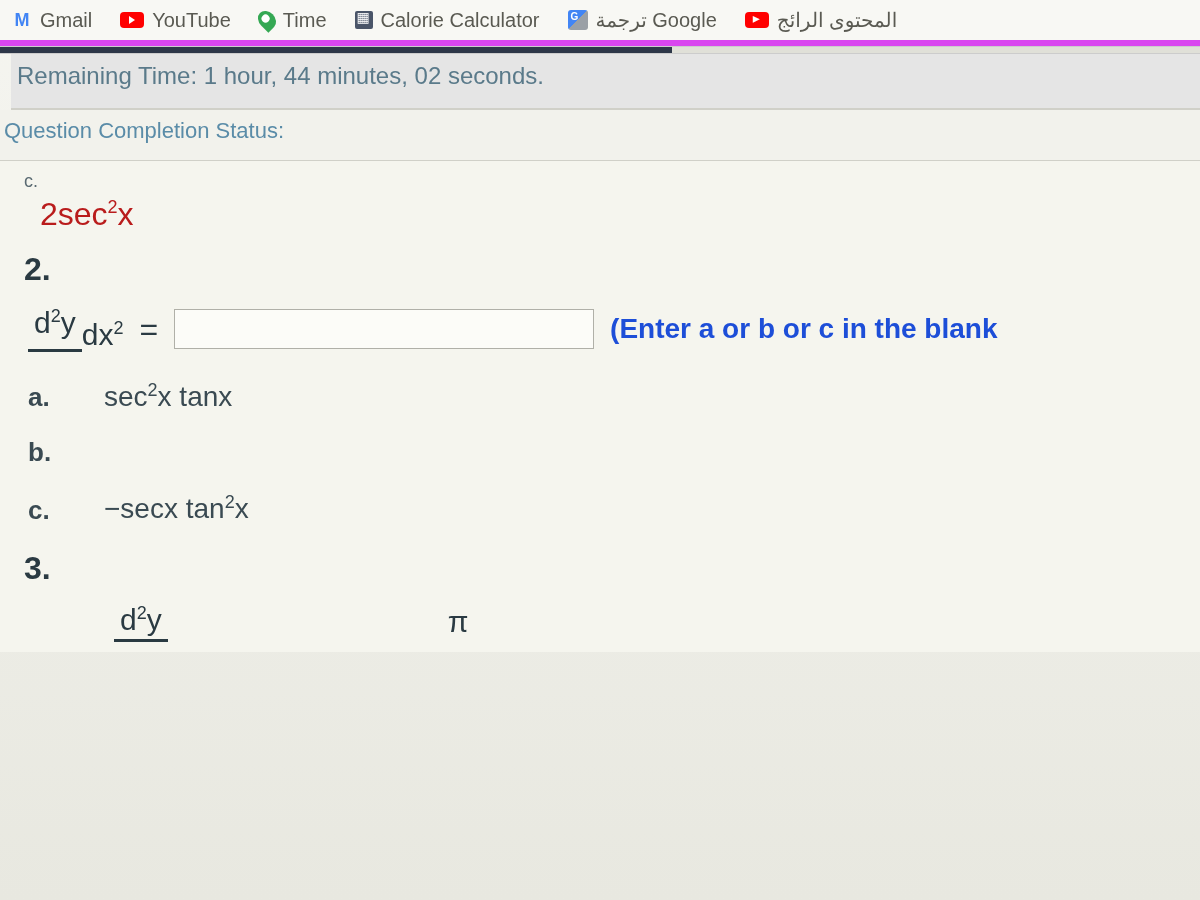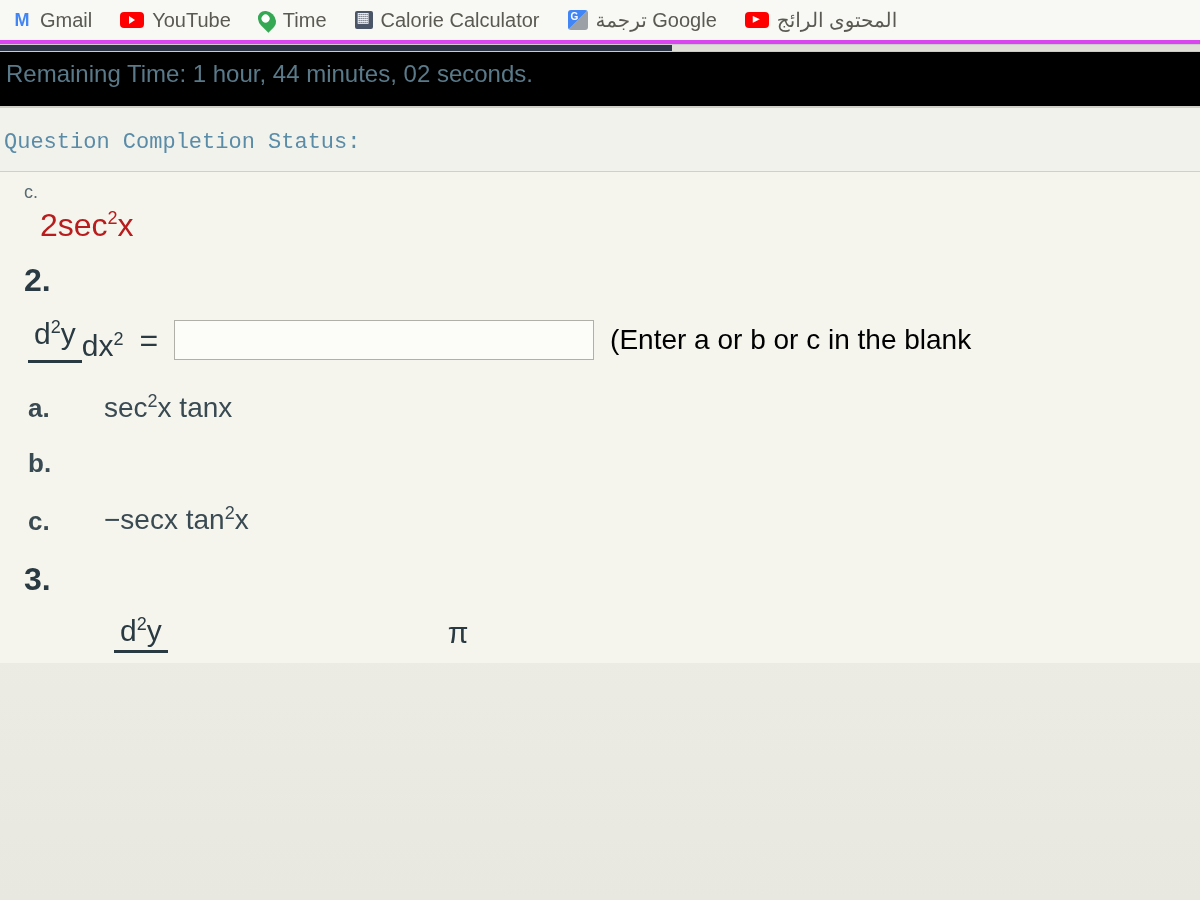--- a/index.html
+++ b/index.html
@@ -14,21 +14,21 @@
       height: 900px;
       overflow: hidden;
       color: #4a5568;
     }
     .bookmarks-bar {
       display: flex;
       align-items: center;
       padding: 8px 12px;
       gap: 28px;
       background: #f8f8f4;
-      border-bottom: 4px solid #d946ef;
+      border-bottom: 6px solid #d946ef;
     }
     .bookmark-item {
       display: flex;
       align-items: center;
       gap: 8px;
       font-size: 20px;
       color: #5a5a52;
       cursor: pointer;
     }
     .bookmark-icon {
@@ -138,33 +138,33 @@
       border-bottom: 1px solid #ccc;
     }
     .progress-fill {
       height: 100%;
       width: 56%;
       background: #2d3748;
     }
     .timer-section {
       padding: 8px 0 18px 0;
       border-bottom: 2px solid #d0d0c8;
-      background: #000000;
+      background: #e5e5e5;
+      margin-left: 11px;
     }
     .timer-text {
       font-size: 24px;
       color: #5a7a8a;
       font-weight: 500;
       padding-left: 6px;
     }
     .status-section {
-      padding: 22px 0 16px 0;
+      padding: 8px 0 16px 0;
       border-bottom: 1px solid #d0d0c8;
       background: #f2f2ec;
-      font-family: Liberation Mono, monospace;
     }
     .status-text {
       font-size: 22px;
       color: #5a8ca8;
       font-weight: 500;
       padding-left: 4px;
     }
     .question-area {
       padding: 10px 24px;
       background: #f5f5ee;
@@ -225,22 +225,22 @@
     .answer-input {
       width: 420px;
       height: 40px;
       border: 1px solid #b0b0a8;
       background: #fcfcf8;
       font-size: 18px;
       padding: 4px 8px;
     }
     .hint-text {
       font-size: 28px;
-      color: #000000;
-      font-weight: 400;
+      color: #1d4ed8;
+      font-weight: 700;
     }
     .options {
       margin-left: 4px;
     }
     .option {
       display: flex;
       align-items: baseline;
       gap: 8px;
       margin-bottom: 24px;
       font-size: 28px;

